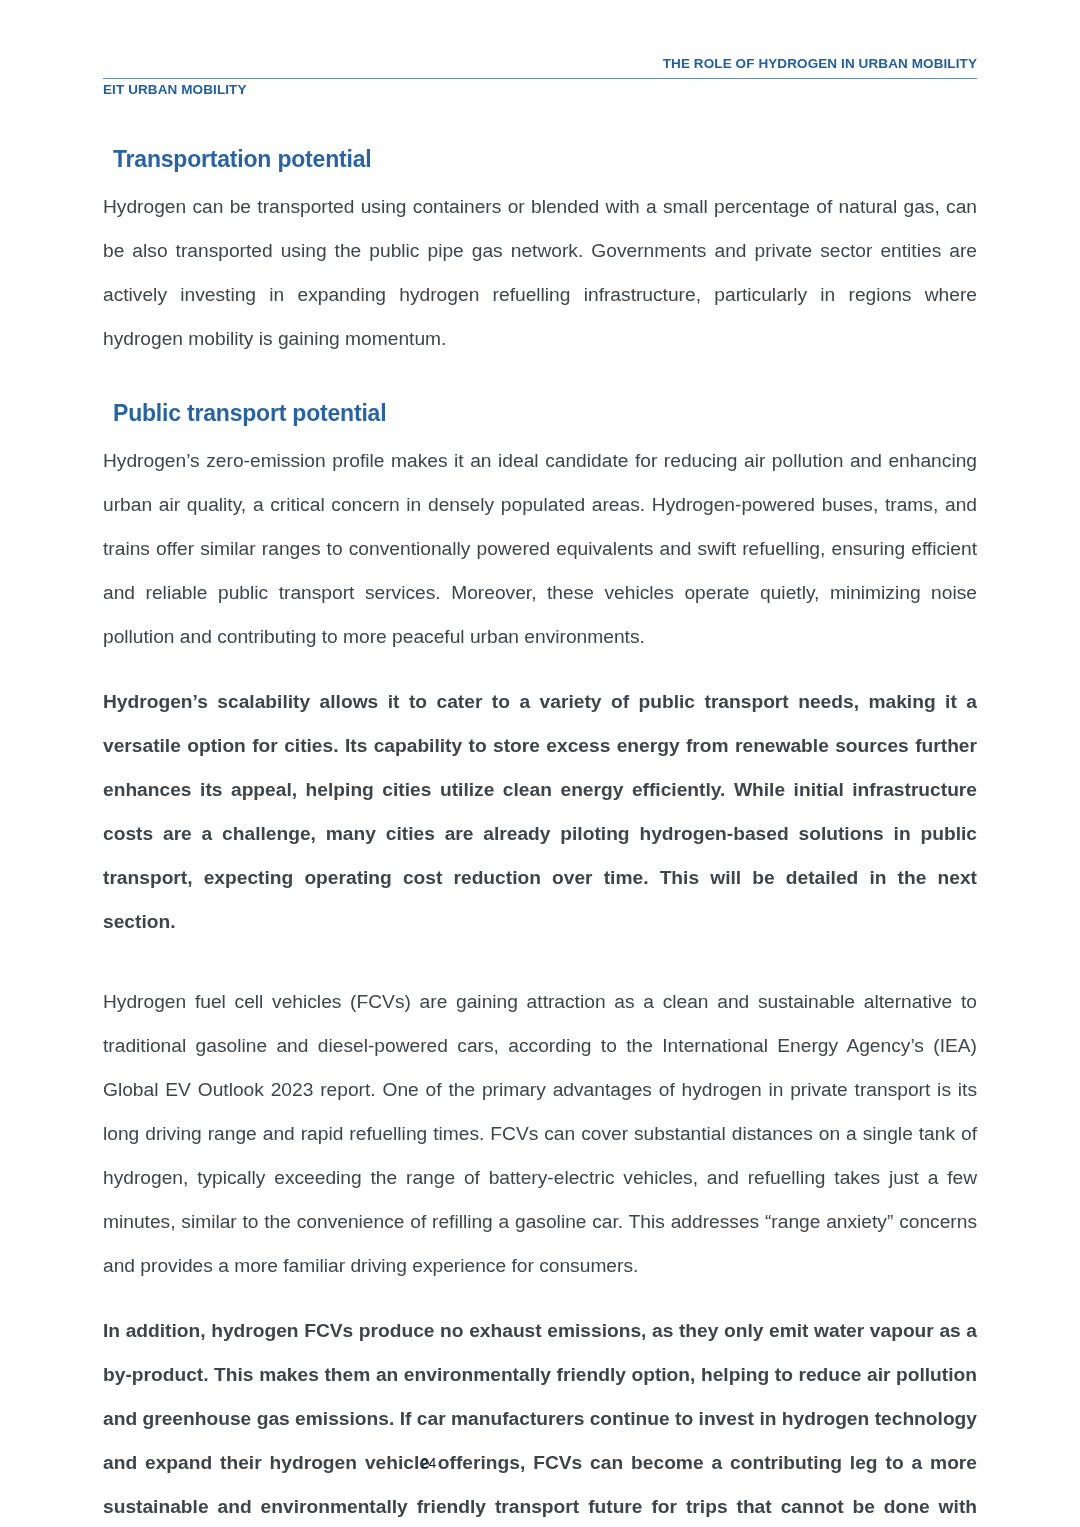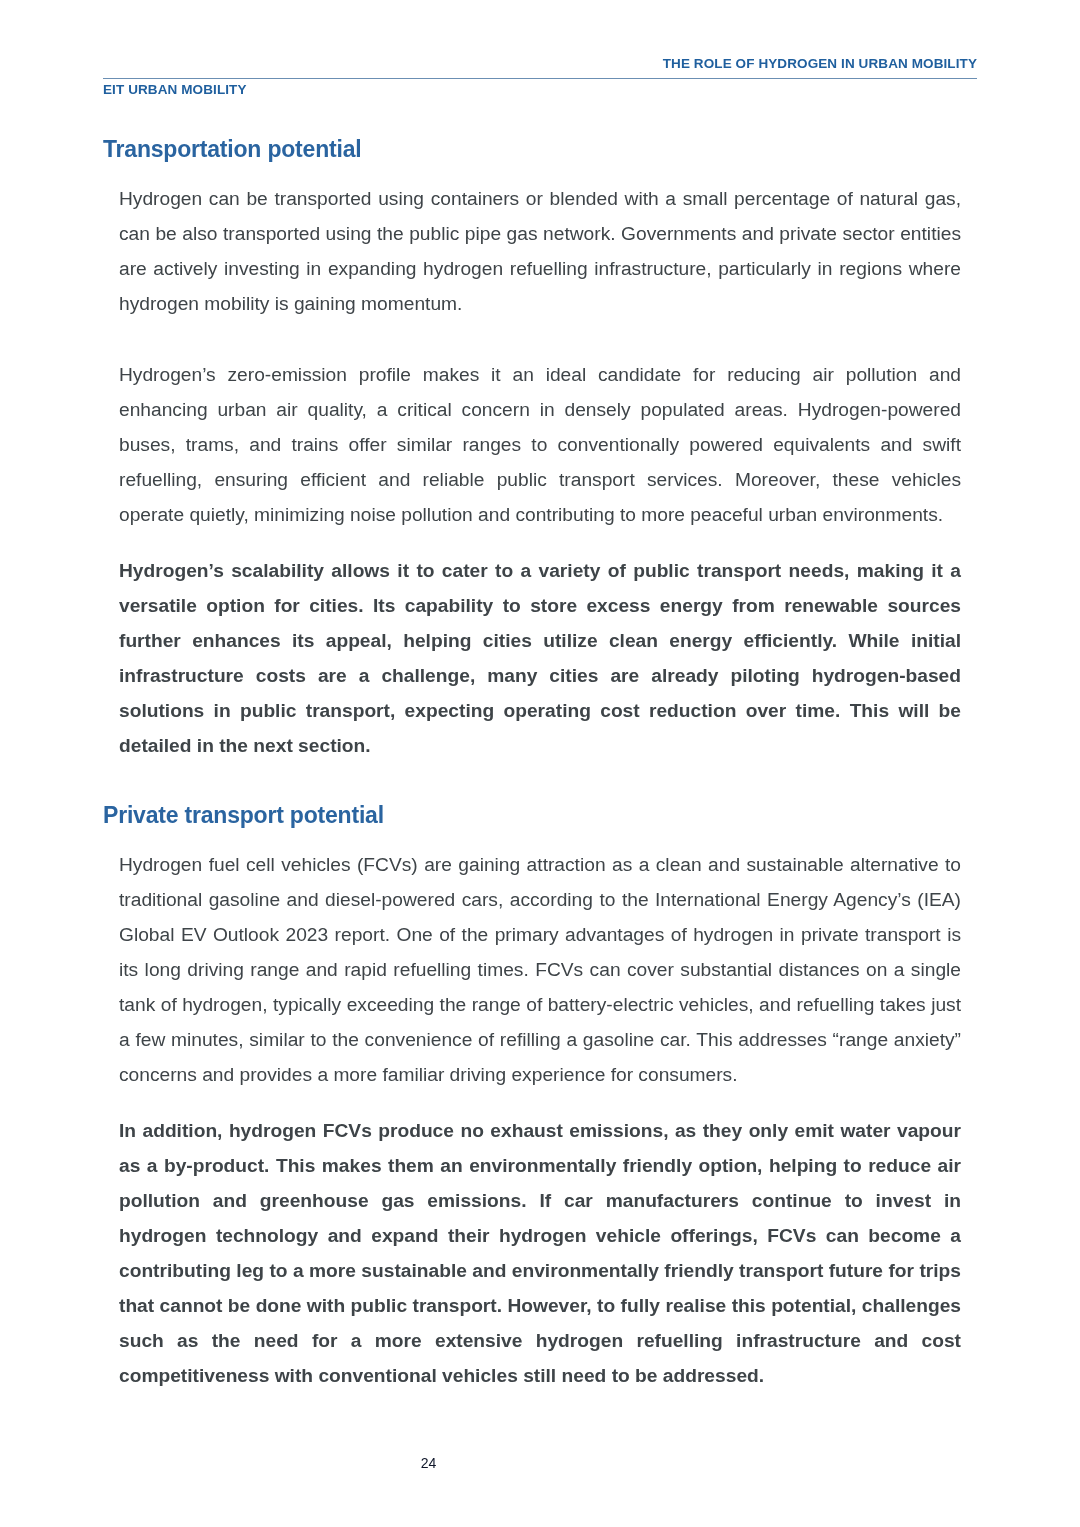--- a/index.html
+++ b/index.html
@@ -5,44 +5,44 @@
   html, body { margin: 0; padding: 0; }
   body { width: 1080px; height: 1527px; background: #ffffff; position: relative; overflow: hidden;
          font-family: "Liberation Sans", sans-serif; }
   .header { position: absolute; left: 103px; top: 56px; width: 874px; height: 22px;
             border-bottom: 1.5px solid #6b8fb3; }
   .header span { position: absolute; top: 0; font-size: 13.5px; font-weight: bold; color: #1f5f9e;
                  letter-spacing: 0.1px; }
   .header .left { left: 0; margin-top: 26px; }
   .header .right { right: 0; }
   .content { position: absolute; left: 103px; top: 133px; width: 874px; }
-  h2 { margin: 0; font-size: 23px; font-weight: bold; color: #2a64a0; line-height: 32px; letter-spacing: -0.2px; }
-  p { margin: 16px; font-size: 19.2px; line-height: 35px; color: #3e4448; text-align: justify; }
+  h2 { margin: 10px; font-size: 23px; font-weight: bold; color: #2a64a0; line-height: 32px; letter-spacing: -0.2px; }
+  p { margin: 0; font-size: 19.2px; line-height: 44px; color: #3e4448; text-align: justify; }
   .sec { margin-bottom: 36px; }
   .sec p + p { margin-top: 21px; font-weight: bold; }
   .pagenum { position: absolute; top: 1455px; left: 0; width: 857px; text-align: center;
              font-size: 14px; color: #0f172a; }
 </style>
 </head>
 <body>
 
 <div class="header">
   <span class="left">EIT URBAN MOBILITY</span>
   <span class="right">THE ROLE OF HYDROGEN IN URBAN MOBILITY</span>
 </div>
 
 <div class="content">
   <div class="sec">
     <h2>Transportation potential</h2>
     <p>Hydrogen can be transported using containers or blended with a small percentage of natural gas, can be also transported using the public pipe gas network. Governments and private sector entities are actively investing in expanding hydrogen refuelling infrastructure, particularly in regions where hydrogen mobility is gaining momentum.</p>
   </div>
   <div class="sec">
+    <h2>Public transport potential</h2>
     <p>Hydrogen’s zero-emission profile makes it an ideal candidate for reducing air pollution and enhancing urban air quality, a critical concern in densely populated areas. Hydrogen-powered buses, trams, and trains offer similar ranges to conventionally powered equivalents and swift refuelling, ensuring efficient and reliable public transport services. Moreover, these vehicles operate quietly, minimizing noise pollution and contributing to more peaceful urban environments.</p>
     <p>Hydrogen’s scalability allows it to cater to a variety of public transport needs, making it a versatile option for cities. Its capability to store excess energy from renewable sources further enhances its appeal, helping cities utilize clean energy efficiently. While initial infrastructure costs are a challenge, many cities are already piloting hydrogen-based solutions in public transport, expecting operating cost reduction over time. This will be detailed in the next section.</p>
   </div>
   <div class="sec">
-    <h2>Private transport potential</h2>
     <p>Hydrogen fuel cell vehicles (FCVs) are gaining attraction as a clean and sustainable alternative to traditional gasoline and diesel-powered cars, according to the International Energy Agency’s (IEA) Global EV Outlook 2023 report. One of the primary advantages of hydrogen in private transport is its long driving range and rapid refuelling times. FCVs can cover substantial distances on a single tank of hydrogen, typically exceeding the range of battery-electric vehicles, and refuelling takes just a few minutes, similar to the convenience of refilling a gasoline car. This addresses “range anxiety” concerns and provides a more familiar driving experience for consumers.</p>
     <p>In addition, hydrogen FCVs produce no exhaust emissions, as they only emit water vapour as a by-product. This makes them an environmentally friendly option, helping to reduce air pollution and greenhouse gas emissions. If car manufacturers continue to invest in hydrogen technology and expand their hydrogen vehicle offerings, FCVs can become a contributing leg to a more sustainable and environmentally friendly transport future for trips that cannot be done with public transport. However, to fully realise this potential, challenges such as the need for a more extensive hydrogen refuelling infrastructure and cost competitiveness with conventional vehicles still need to be addressed.</p>
   </div>
 </div>
 
 <div class="pagenum">24</div>
 
 </body></html>

